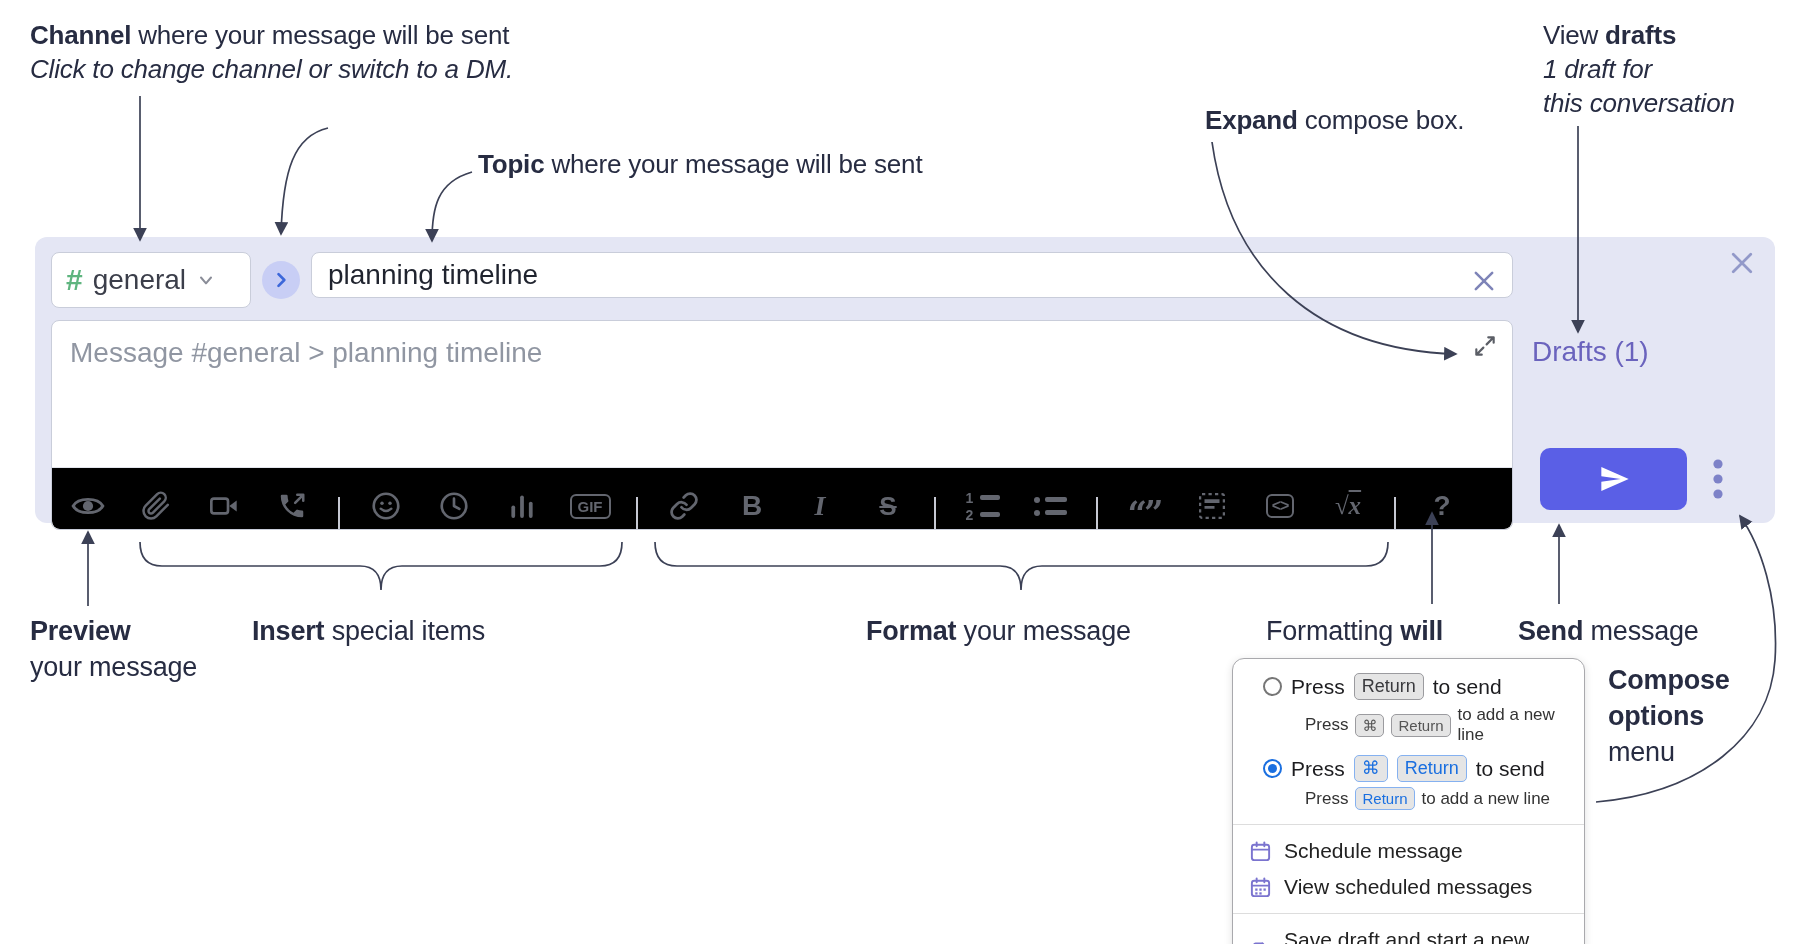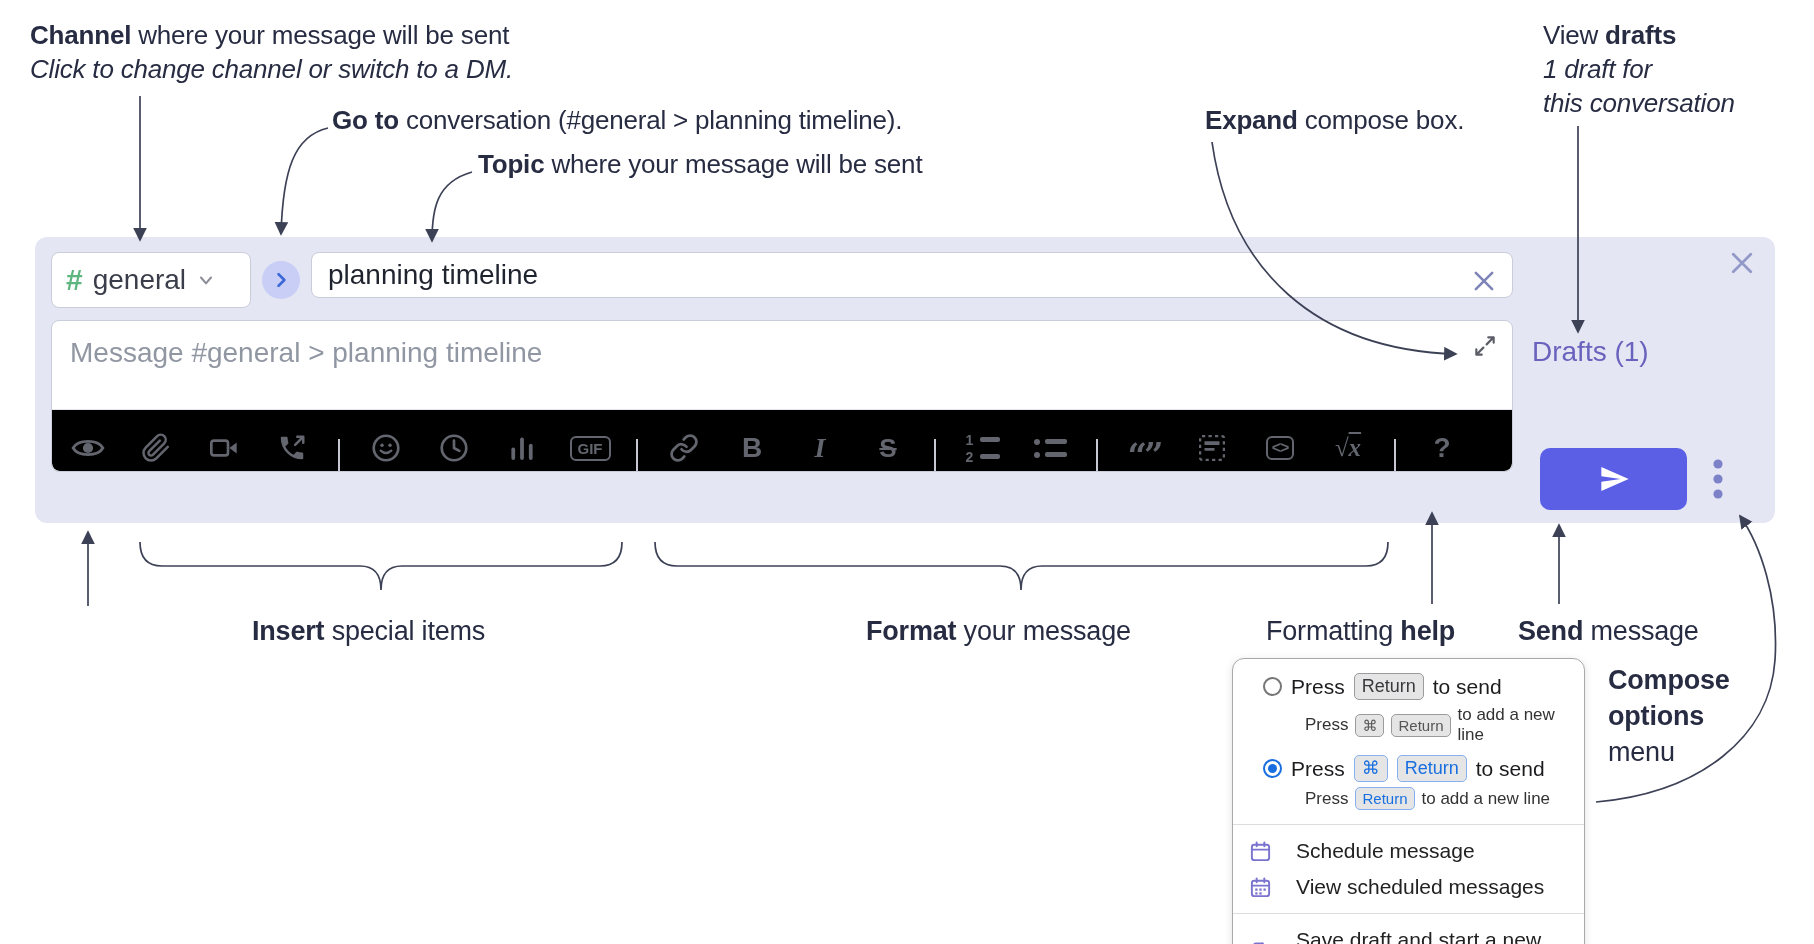--- a/index.html
+++ b/index.html
@@ -27,21 +27,21 @@
   .pill{left:16px;top:15px;width:200px;height:56px;display:flex;align-items:center;gap:10px;
         padding:0 14px;cursor:pointer}
   .hash{color:var(--channel-hash);font-weight:700;font-size:30px}
   .chname{font-size:28px;color:#3b3e4a}
   .gotobtn{left:227px;top:24px;width:38px;height:38px;border-radius:50%;background:var(--goto-circle);
            display:flex;align-items:center;justify-content:center;border:none;cursor:pointer}
   .topicwrap{left:276px;top:15px;width:1202px;height:46px;display:flex;}
   .topicinput{width:100%;height:100%;border:none;outline:none;background:transparent;
               font-family:"Liberation Sans",sans-serif;font-size:28px;color:#1f232e;padding:0 60px 0 16px}
   .clearbtn{position:absolute;right:12px;top:13px;width:30px;height:30px;background:none;border:none;cursor:pointer}
-  .msgbox{left:16px;top:83px;width:1462px;height:152px;overflow:hidden}
+  .msgbox{left:16px;top:83px;width:1462px;height:210px;overflow:hidden}
   .msgta{position:absolute;left:0;top:0;right:0;bottom:62px;border:none;outline:none;resize:none;
          background:transparent;font-family:"Liberation Sans",sans-serif;font-size:28px;color:#1f232e;
          padding:16px 54px 0 18px}
   .msgta::placeholder{color:#9096a2;opacity:1}
   .expandbtn{position:absolute;top:10px;right:10px;width:30px;height:30px;background:none;border:none;cursor:pointer}
   .toolbar{position:absolute;left:0;right:0;bottom:0;height:62px;background:#000000;
            border-top:1px solid #e3e5ec;border-radius:0 0 8px 8px;display:flex;align-items:flex-end;padding-left:14px}
   .tb{width:44px;height:46px;margin-right:24px;background:none;border:none;display:flex;
       align-items:center;justify-content:center;cursor:pointer;color:var(--icon);flex:none}
   .tbsep{width:2px;height:32px;background:#c6c9d3;margin-right:24px;flex:none}
@@ -73,21 +73,21 @@
   .optmain{display:flex;align-items:center;gap:9px;font-size:21px;color:#1c1c1f}
   .optsub{display:flex;align-items:center;gap:7px;font-size:17px;color:#333;margin:5px 0 2px 42px}
   .radio{width:19px;height:19px;border-radius:50%;border:2px solid #767676;flex:none;position:relative;background:#fff}
   .radio.on{border-color:var(--menu-blue)}
   .radio.on::after{content:"";position:absolute;left:3px;top:3px;width:9px;height:9px;border-radius:50%;background:var(--menu-blue)}
   kbd{font-family:"Liberation Sans",sans-serif;border:1px solid #9b9b9f;border-radius:5px;background:#e5e5e5;
       padding:0 7px;font-size:18px;color:#3a3a3e;line-height:25px;display:inline-block}
   .optsub kbd{font-size:15px;line-height:21px;padding:0 6px;color:#555}
   kbd.blue{border-color:#85b1f0;color:var(--menu-blue)}
   .mdiv{height:1px;background:#ddd;margin:8px 0}
-  .mitem{display:flex;align-items:center;gap:24px;padding:6px 16px;font-size:21px;color:#222;cursor:pointer}
+  .mitem{display:flex;align-items:center;gap:12px;padding:6px 16px;font-size:21px;color:#222;cursor:pointer}
   .mitem svg{flex:none}
 </style>
 </head>
 <body>
 
 <div class="stage">
 
   <svg class="abs" style="left:0;top:0;pointer-events:none;z-index:50" width="1814" height="944" viewBox="0 0 1814 944">
     <defs>
       <marker id="arw" markerWidth="9" markerHeight="9" refX="7" refY="4" orient="auto">
@@ -107,23 +107,20 @@
       <path d="M655,542 Q655,566 677,566 L1000,566 Q1021,566 1021,590 Q1021,566 1042,566 L1366,566 Q1388,566 1388,542"></path>
       <path d="M1596,802 C1700,793 1770,737 1775,660 C1779,598 1760,544 1740,516" marker-end="url(#arw)"></path>
     </g>
   </svg>
 
   <div class="abs note" style="left:30px;top:18px">
     <div><b>Channel</b><span> where your message will be sent</span></div>
     <div class="it">Click to change channel or switch to a DM.</div>
   </div>
 
-  <div class="abs note" style="left:332px;top:103px">
-    <b>Go to</b><span> conversation (#general &gt; planning timeline).</span>
-  </div>
 
   <div class="abs note" style="left:478px;top:147px">
     <b>Topic</b><span> where your message will be sent</span>
   </div>
 
   <div class="abs note" style="left:1205px;top:103px">
     <b>Expand</b><span> compose box.</span>
   </div>
 
   <div class="abs note" style="left:1543px;top:18px">
@@ -305,28 +302,32 @@
           <g fill="#7d82c8">
             <circle cx="7" cy="7" r="4.6"></circle>
             <circle cx="7" cy="22" r="4.6"></circle>
             <circle cx="7" cy="37" r="4.6"></circle>
           </g>
         </svg>
       </button>
     </div>
   </div>
 
+  <div class="abs lbl" style="left:30px;top:613px">
+    <div><b>Preview</b></div>
+    <div>your message</div>
+  </div>
   <div class="abs lbl" style="left:866px;top:613px">
     <b>Format</b><span> your message</span>
   </div>
   <div class="abs lbl" style="left:252px;top:613px">
     <b>Insert</b><span> special items</span>
   </div>
   <div class="abs lbl" style="left:1266px;top:613px">
-    <span>Formatting </span><b>help</b>
+    <span>Formatting </span><b>will</b>
   </div>
   <div class="abs lbl" style="left:1518px;top:613px">
     <b>Send</b><span> message</span>
   </div>
   <div class="abs lbl" style="left:1608px;top:662px">
     <div><b>Compose</b></div>
     <div><b>options</b></div>
     <div>menu</div>
   </div>
 

